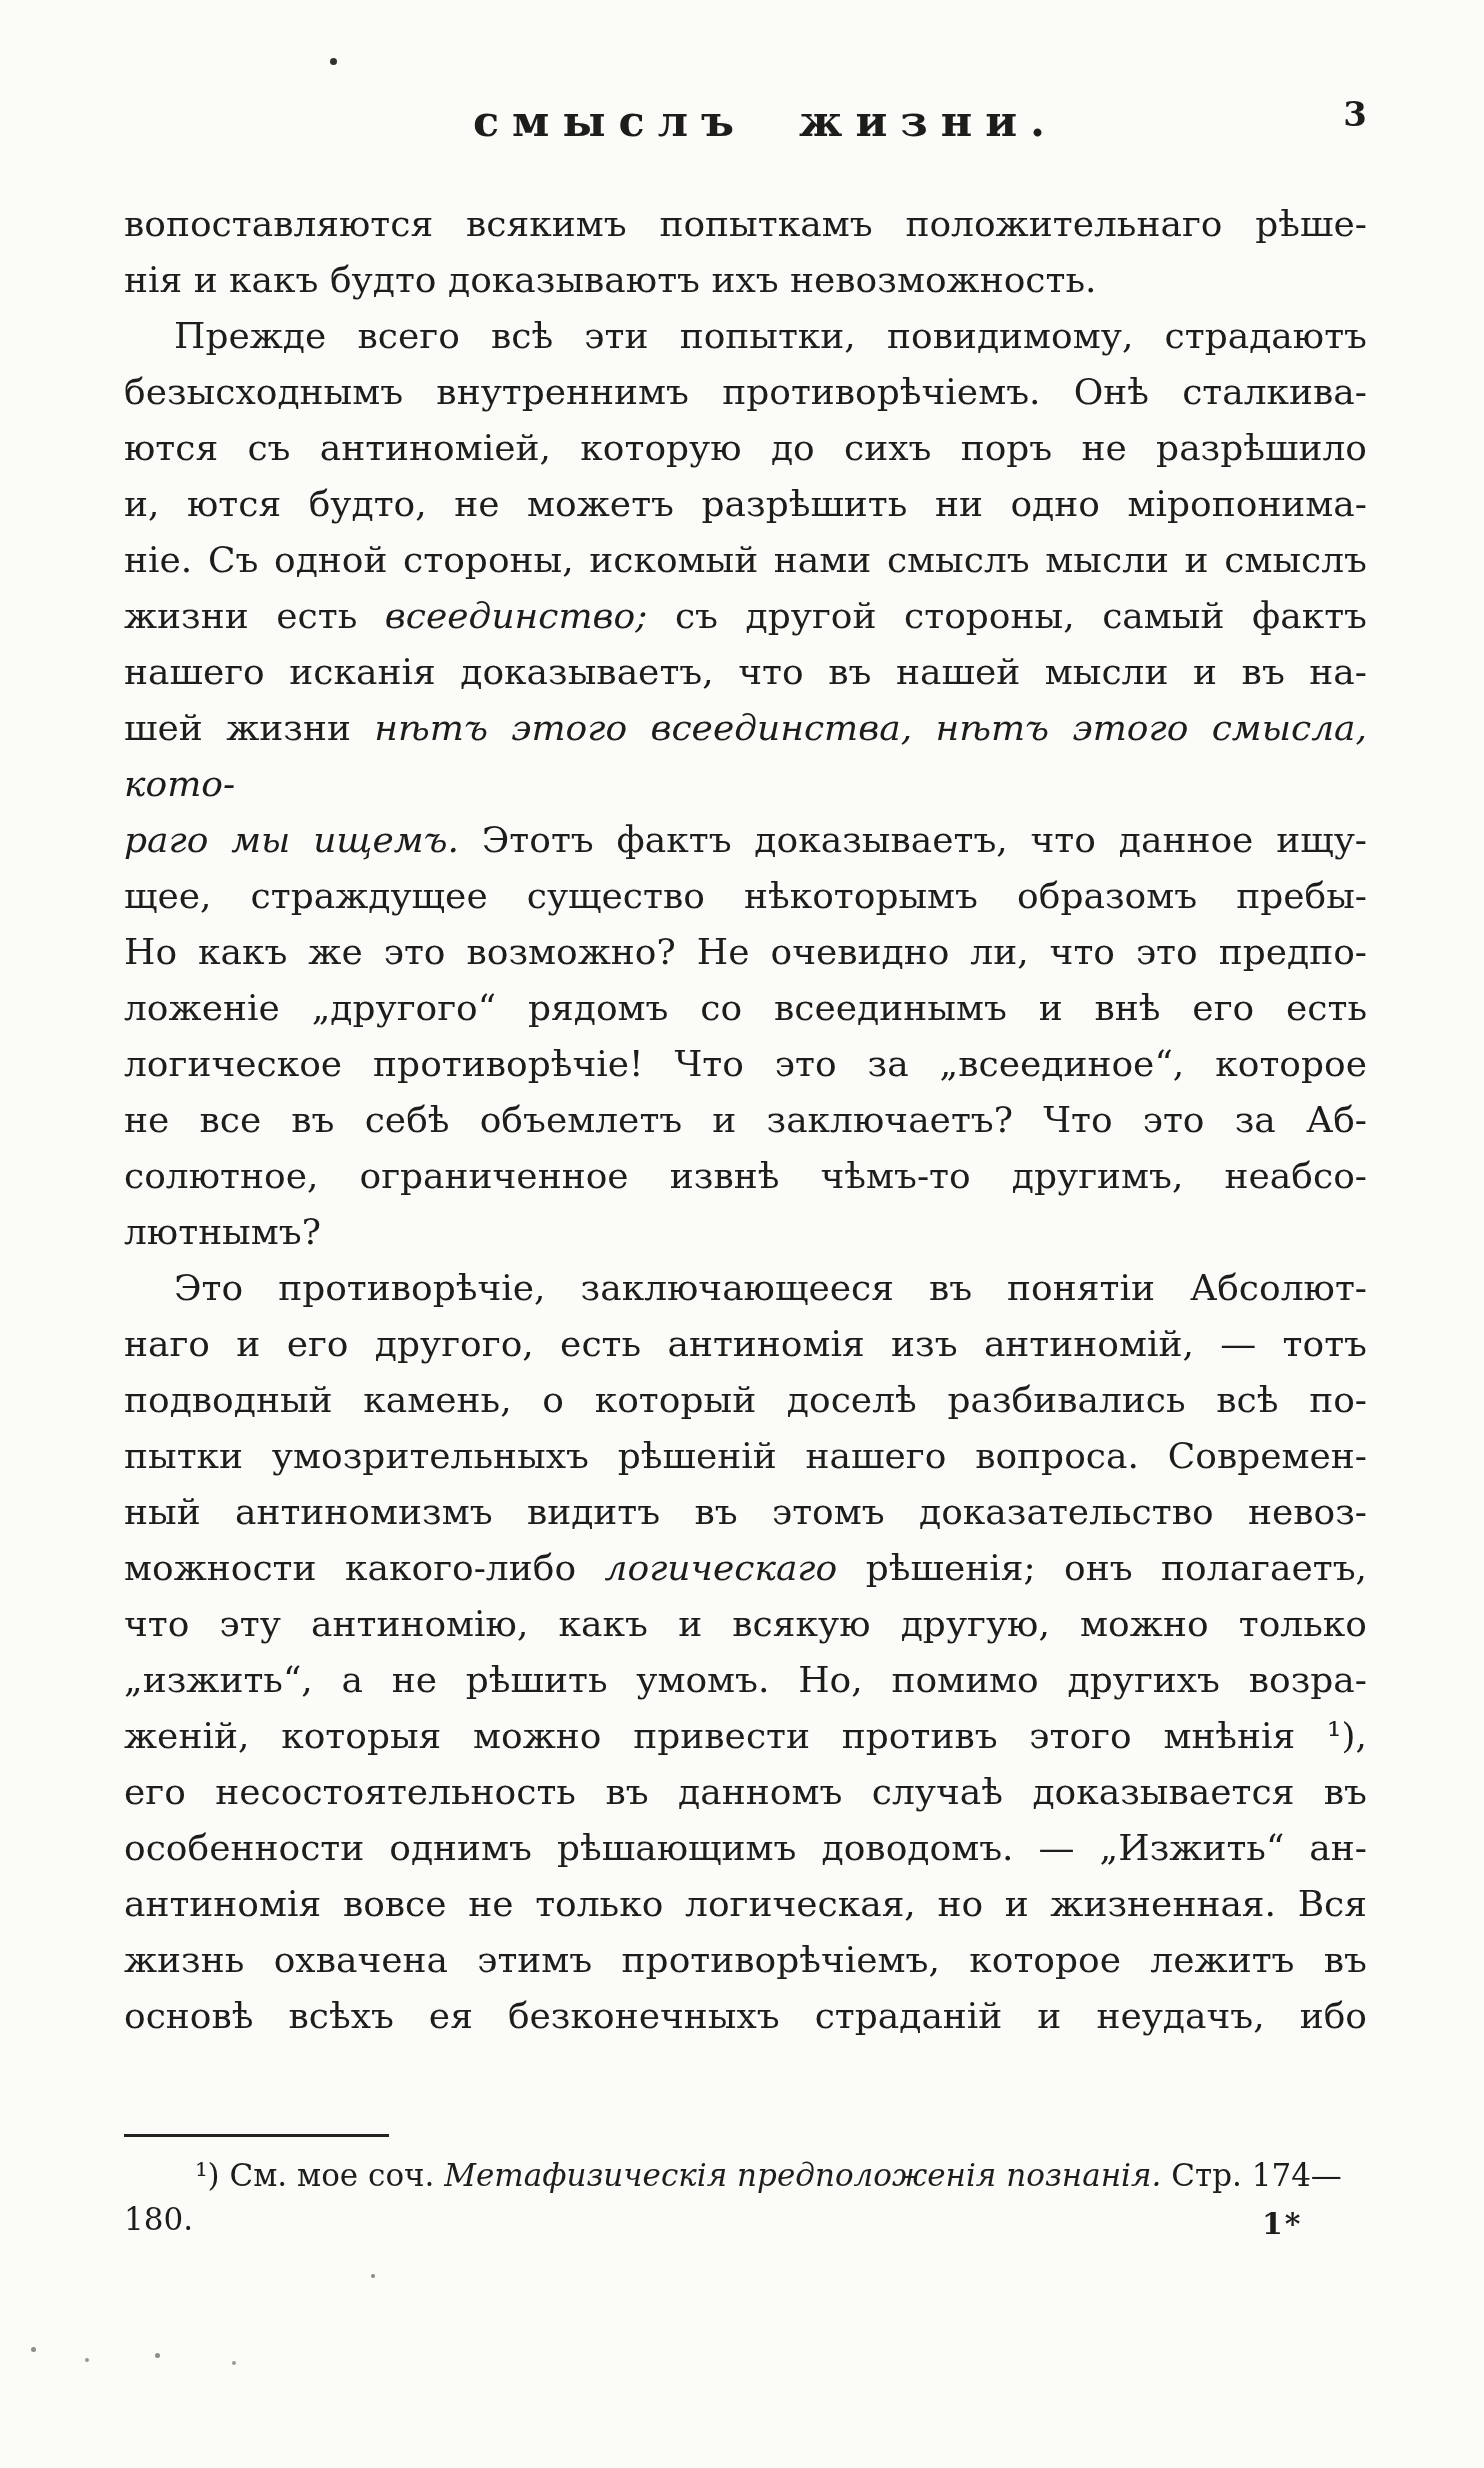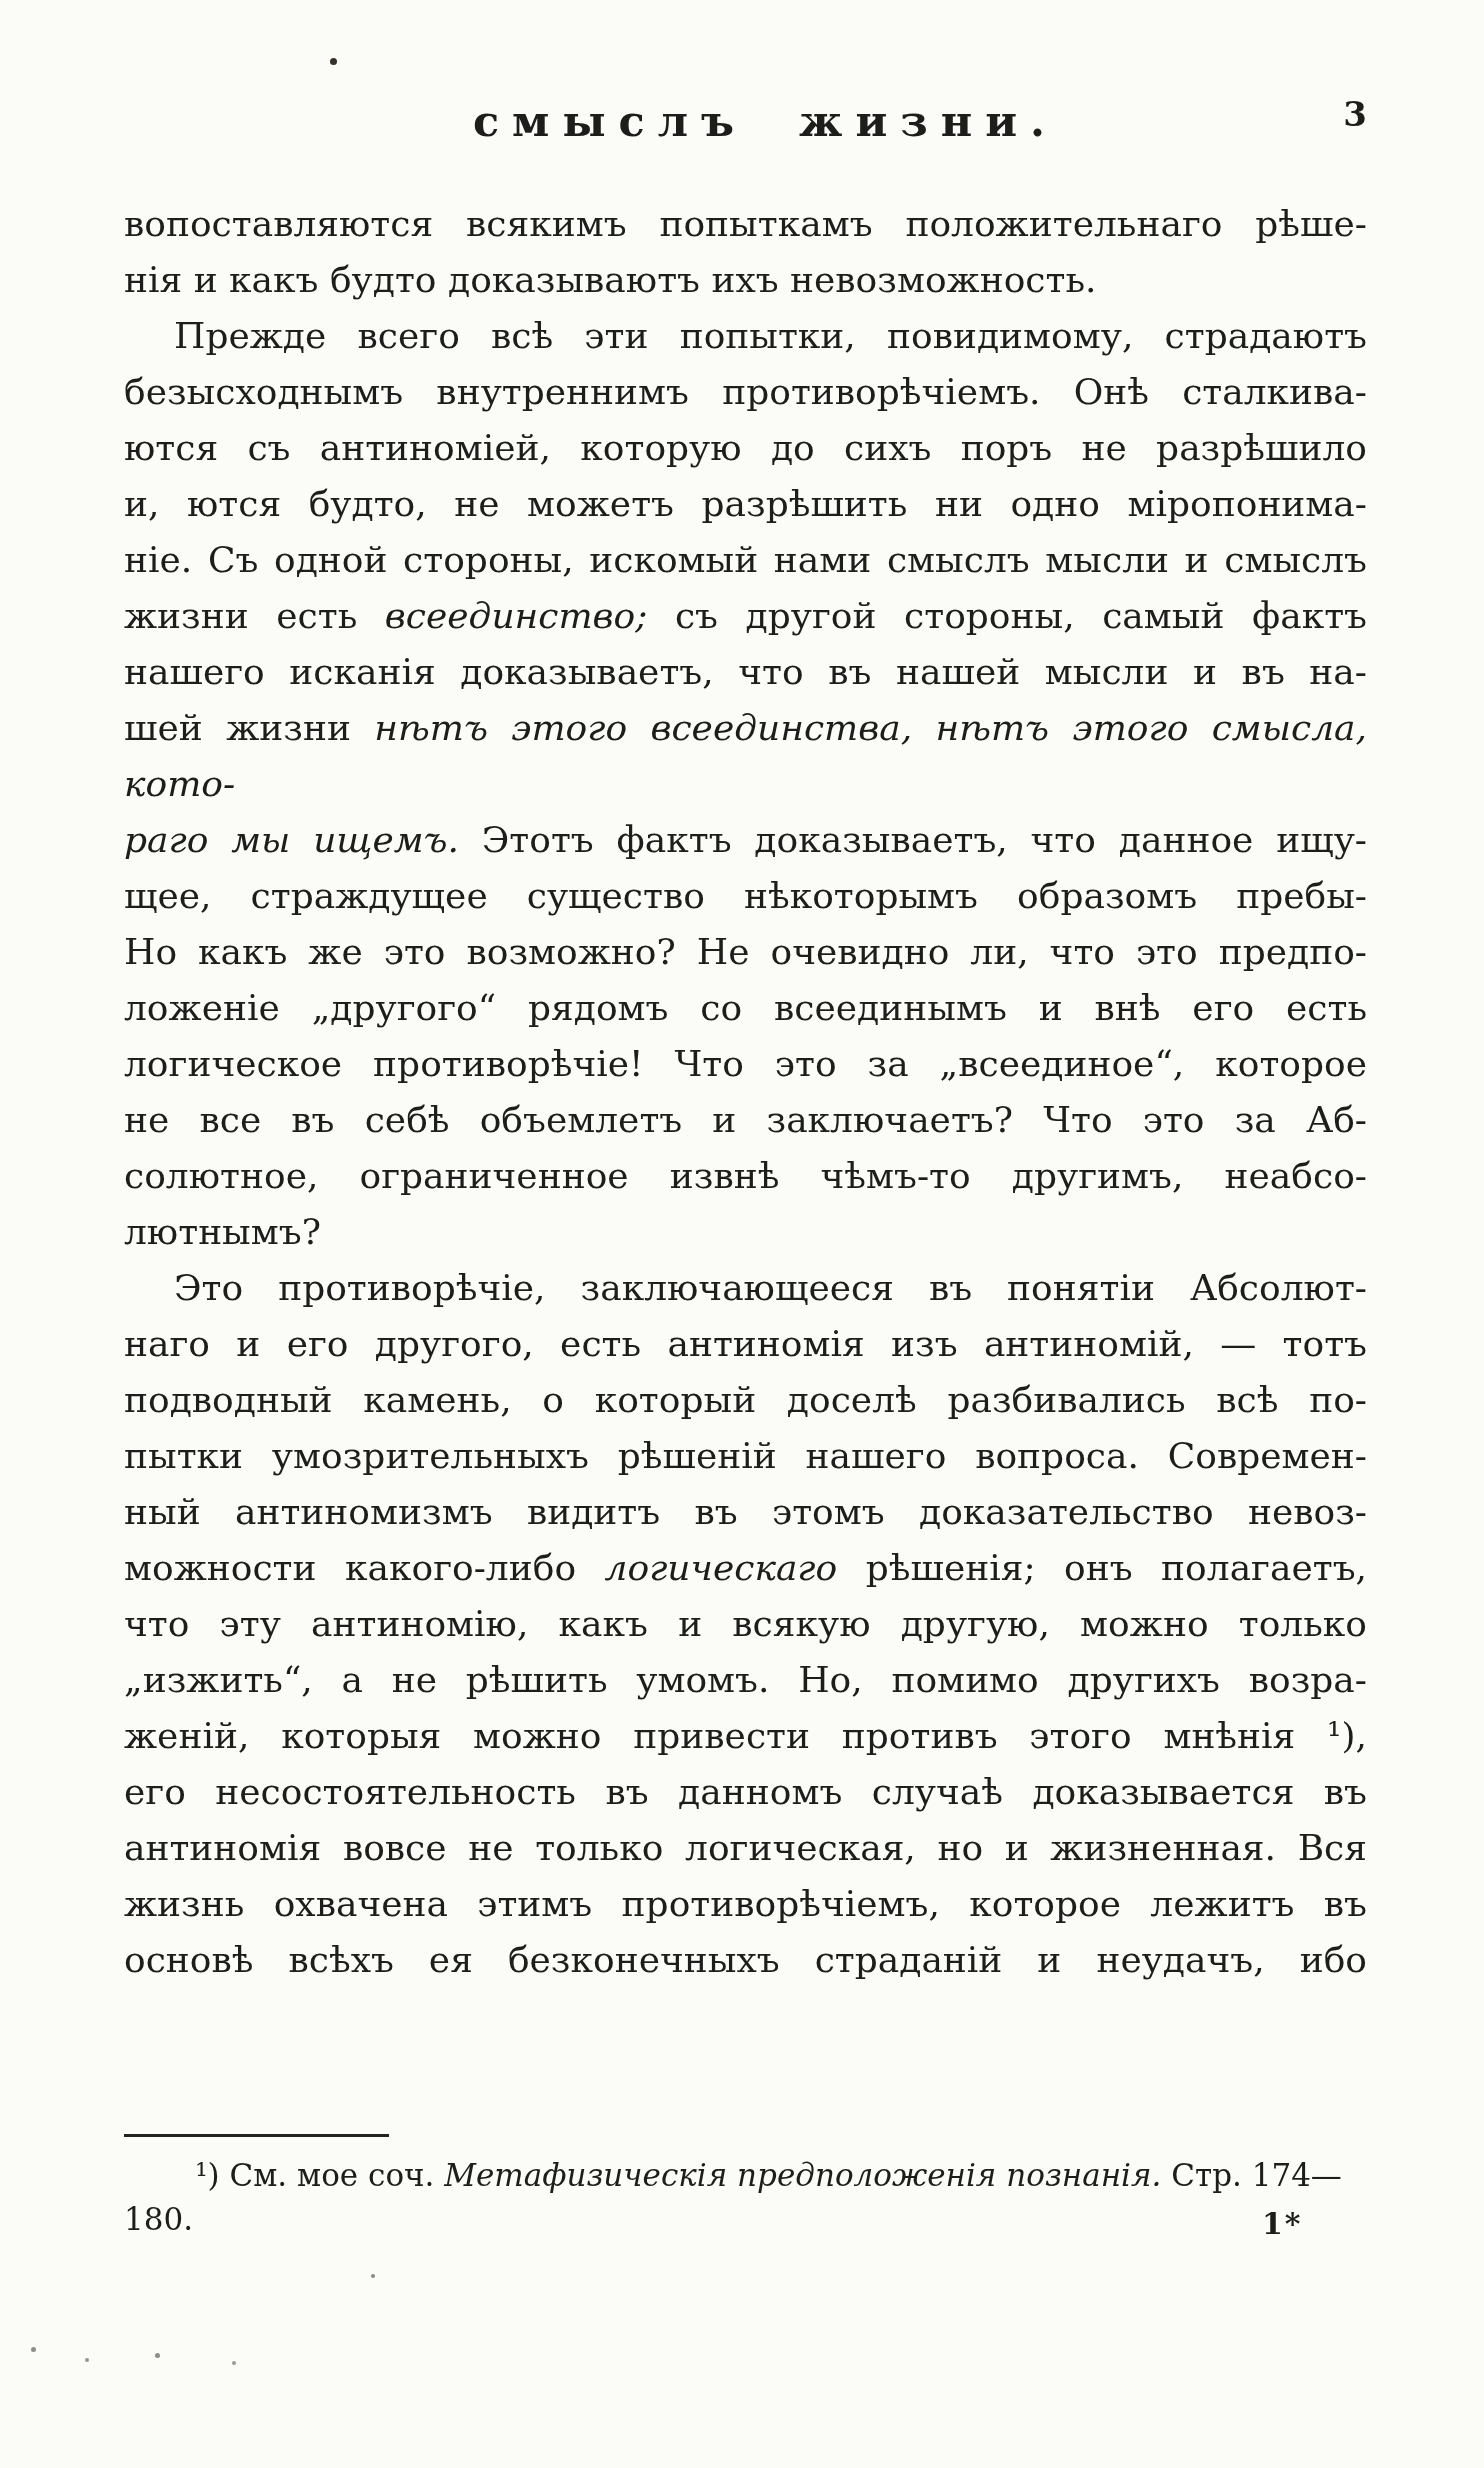--- a/index.html
+++ b/index.html
@@ -150,20 +150,21 @@
         <div class="line indent"><span>Это противорѣчіе, заключающееся въ понятіи Абсолют-</span></div>
         <div class="line"><span>наго и его другого, есть антиномія изъ антиномій, — тотъ</span></div>
         <div class="line"><span>подводный камень, о который доселѣ разбивались всѣ по-</span></div>
         <div class="line"><span>пытки умозрительныхъ рѣшеній нашего вопроса. Современ-</span></div>
         <div class="line"><span>ный антиномизмъ видитъ въ этомъ доказательство невоз-</span></div>
         <div class="line"><span>можности какого-либо </span><span class="it">логическаго</span><span> рѣшенія; онъ полагаетъ,</span></div>
         <div class="line"><span>что эту антиномію, какъ и всякую другую, можно только</span></div>
         <div class="line"><span>„изжить“, а не рѣшить умомъ. Но, помимо другихъ возра-</span></div>
         <div class="line"><span>женій, которыя можно привести противъ этого мнѣнія ¹),</span></div>
         <div class="line"><span>его несостоятельность въ данномъ случаѣ доказывается въ</span></div>
+        <div class="line"><span>особенности однимъ рѣшающимъ доводомъ. — „Изжить“ ан-</span></div>
         <div class="line"><span>антиномія вовсе не только логическая, но и жизненная. Вся</span></div>
         <div class="line"><span>жизнь охвачена этимъ противорѣчіемъ, которое лежитъ въ</span></div>
         <div class="line"><span>основѣ всѣхъ ея безконечныхъ страданій и неудачъ, ибо</span></div>
       </div>
     </main>
 
   <div class="footnote-rule"></div>
   <div class="footnote">
       <div class="line"><span>¹) См. мое соч. </span><span class="it">Метафизическія предположенія познанія.</span><span> Стр. 174—180.</span></div>
     </div>

